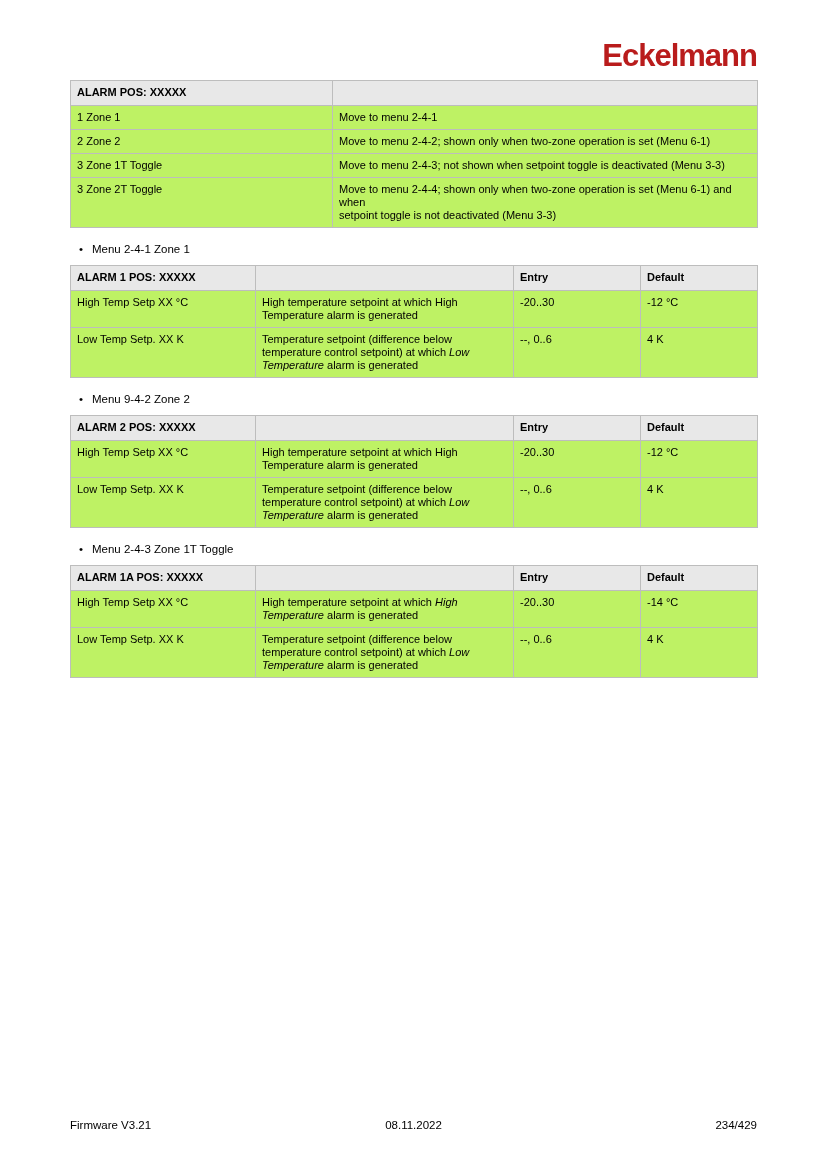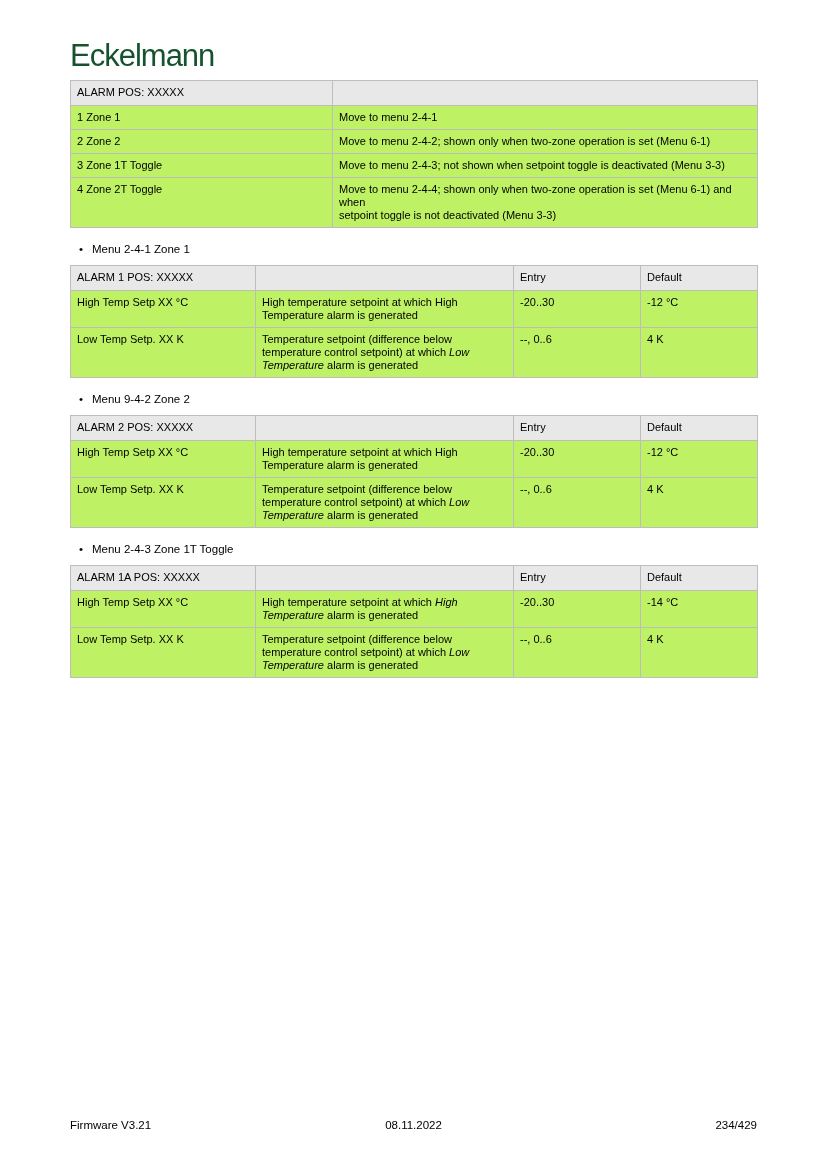--- a/index.html
+++ b/index.html
@@ -11,24 +11,25 @@
     position: relative;
   }
   .page {
     position: relative;
     width: 827px; height: 1169px;
     padding: 40px 70px 0 70px;
     overflow: hidden;
   }
   .logo {
     font-size: 31px;
-    font-weight: 400;
-    color: #14532d;
+    font-weight: 700;
+    color: #b91c1c;
     letter-spacing: -1px;
     line-height: 32px;
+    text-align: right;
   }
   .top-bullets { margin-top: 48px; list-style: none; }
   .bullet-line, .top-bullets li {
     font-size: 11.5px;
     line-height: 16px;
     padding-left: 22px;
     position: relative;
   }
   .top-bullets li::before, .bullet-line::before {
     content: "\2022";
@@ -50,21 +51,21 @@
     padding: 5px 6px;
     vertical-align: top;
     text-align: left;
     line-height: 13px;
     font-size: 11px;
     white-space: pre-wrap;
     word-wrap: break-word;
   }
   table.doc-table thead th {
     background: #e8e8e8;
-    font-weight: 400;
+    font-weight: 700;
     height: 25px;
   }
   table.doc-table tbody td { background: #bef264; }
   .footer {
     position: absolute;
     left: 70px;
     top: 1118px;
     width: 687px;
     display: grid;
     grid-template-columns: 1fr auto 1fr;
@@ -101,21 +102,21 @@
         </tr>
         <tr>
           <td>2 Zone 2</td>
           <td>Move to menu 2-4-2; shown only when two-zone operation is set (Menu 6-1)</td>
         </tr>
         <tr>
           <td>3 Zone 1T Toggle</td>
           <td>Move to menu 2-4-3; not shown when setpoint toggle is deactivated (Menu 3-3)</td>
         </tr>
         <tr>
-          <td>4 Zone 2T Toggle</td>
+          <td>3 Zone 2T Toggle</td>
           <td>Move to menu 2-4-4; shown only when two-zone operation is set (Menu 6-1) and when
 setpoint toggle is not deactivated (Menu 3-3)</td>
         </tr>
       </tbody>
   </table>
 
   <div>
       <div>
         <div class="bullet-line section-title">Menu 2-4-1 Zone 1</div>
         <table class="doc-table param-table">

